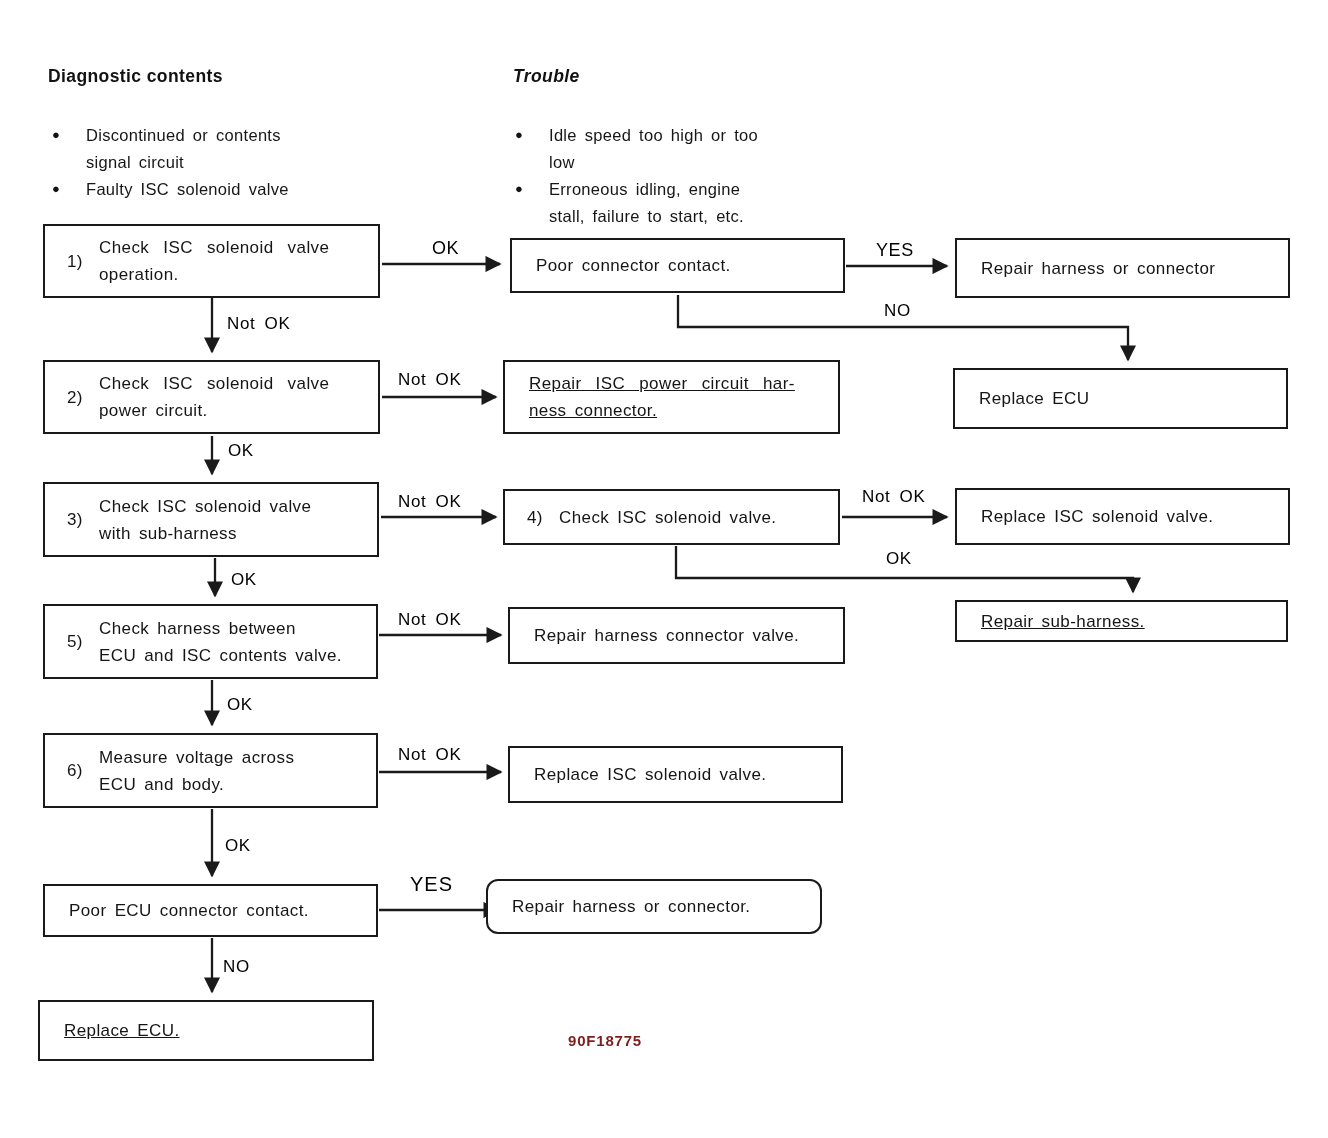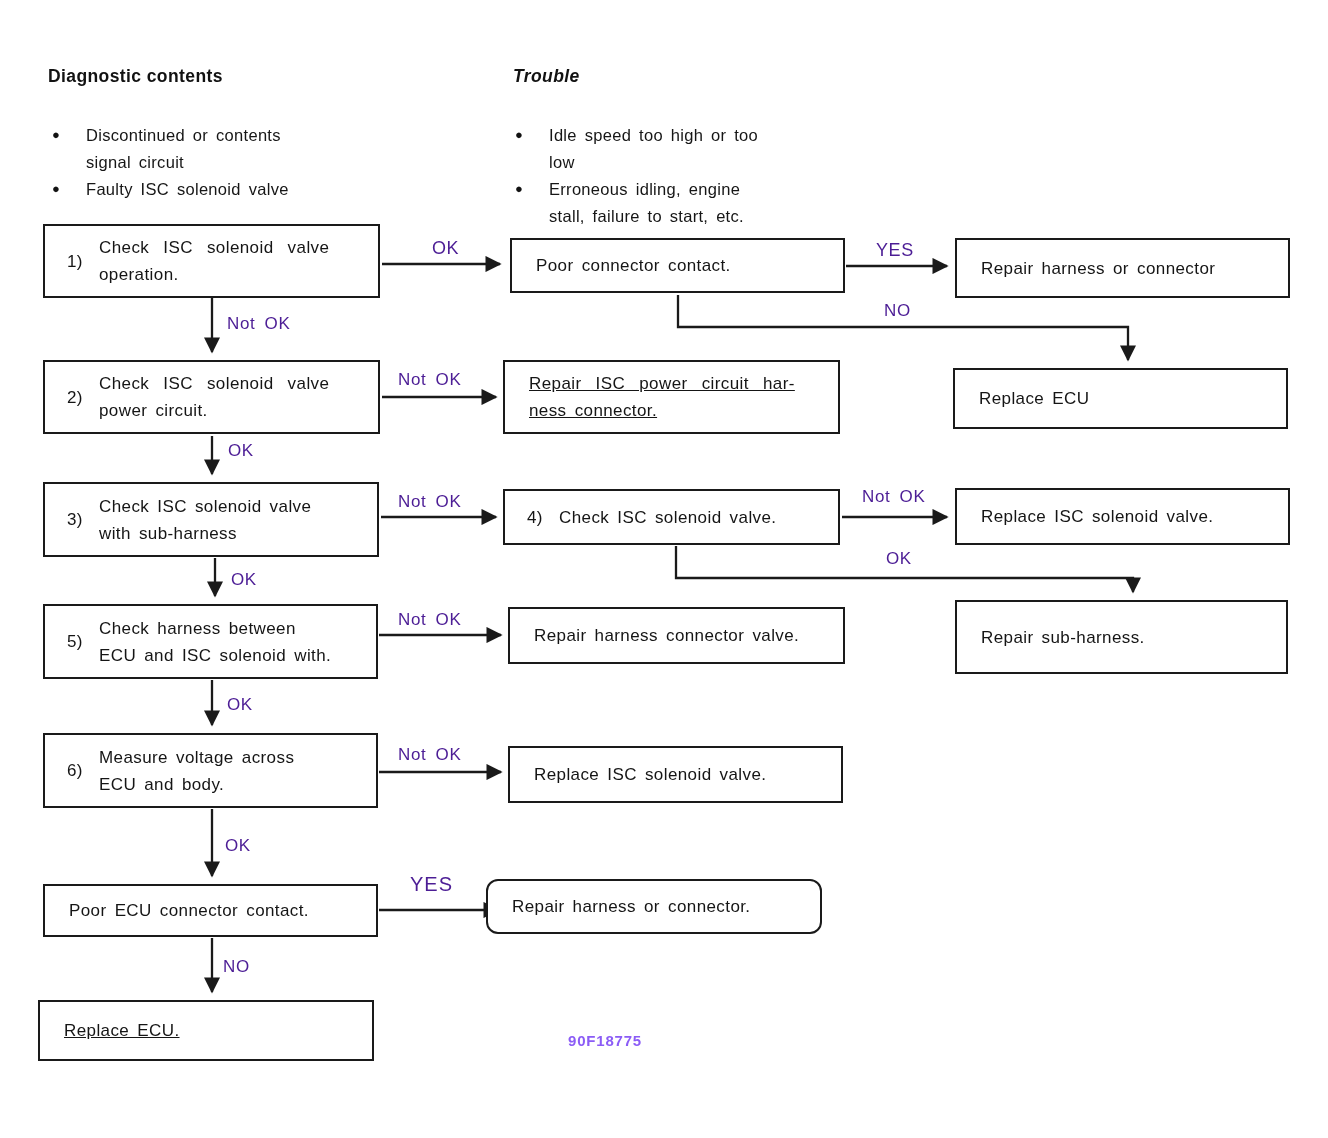--- a/index.html
+++ b/index.html
@@ -43,30 +43,30 @@
   }
   .box .num { flex: 0 0 32px; margin-left: 22px; }
   .box .pad { margin-left: 24px; }
   .box .lines { }
   .wide { word-spacing: 9px; }
   .edge-label {
     position: absolute;
     font-size: 17px;
     letter-spacing: 0.6px;
     word-spacing: 4px;
-    color: #4c1d95;
+    color: #000000;
     white-space: nowrap;
   }
   .lbl-big { font-size: 20px; letter-spacing: 1px; }
   .fig-code {
     position: absolute;
     font-size: 15px;
     font-weight: 600;
     letter-spacing: 0.8px;
-    color: #8b5cf6;
+    color: #7f1d1d;
   }
   svg.connectors { position: absolute; left: 0; top: 0; }
   svg.connectors path { stroke: #1a1a1a; stroke-width: 2.3; fill: none; }
 </style>
 </head>
 <body>
 
 <div id="page">
 
   <svg class="connectors" width="1328" height="1138">
@@ -150,21 +150,21 @@
     <div class="lines">
       <div>Check ISC solenoid valve</div>
       <div>with sub-harness</div>
     </div>
   </div>
 
   <div class="box" style="left:43px; top:604px; width:335px; height:75px;">
     <span class="num">5)</span>
     <div class="lines">
       <div>Check harness between</div>
-      <div>ECU and ISC solenoid with.</div>
+      <div>ECU and ISC contents valve.</div>
     </div>
   </div>
 
   <div class="box" style="left:43px; top:733px; width:335px; height:75px;">
     <span class="num">6)</span>
     <div class="lines">
       <div>Measure voltage across</div>
       <div>ECU and body.</div>
     </div>
   </div>
@@ -212,21 +212,21 @@
   </div>
 
   <div class="box" style="left:953px; top:368px; width:335px; height:61px;">
     <div class="pad">Replace ECU</div>
   </div>
 
   <div class="box" style="left:955px; top:488px; width:335px; height:57px;">
     <div class="pad">Replace ISC solenoid valve.</div>
   </div>
 
-  <div class="box" style="left:955px; top:600px; width:333px; height:74px;">
+  <div class="box" style="left:955px; top:600px; width:333px; height:42px;text-decoration:underline;">
     <div class="pad">Repair sub-harness.</div>
   </div>
 
   <div class="edge-label" style="left:432px; top:238px; font-size:18px;">OK</div>
   <div class="edge-label" style="left:876px; top:240px; font-size:18px;">YES</div>
   <div class="edge-label" style="left:884px; top:301px;">NO</div>
   <div class="edge-label" style="left:227px; top:314px;">Not OK</div>
   <div class="edge-label" style="left:398px; top:370px;">Not OK</div>
   <div class="edge-label" style="left:228px; top:441px;">OK</div>
   <div class="edge-label" style="left:398px; top:492px;">Not OK</div>

